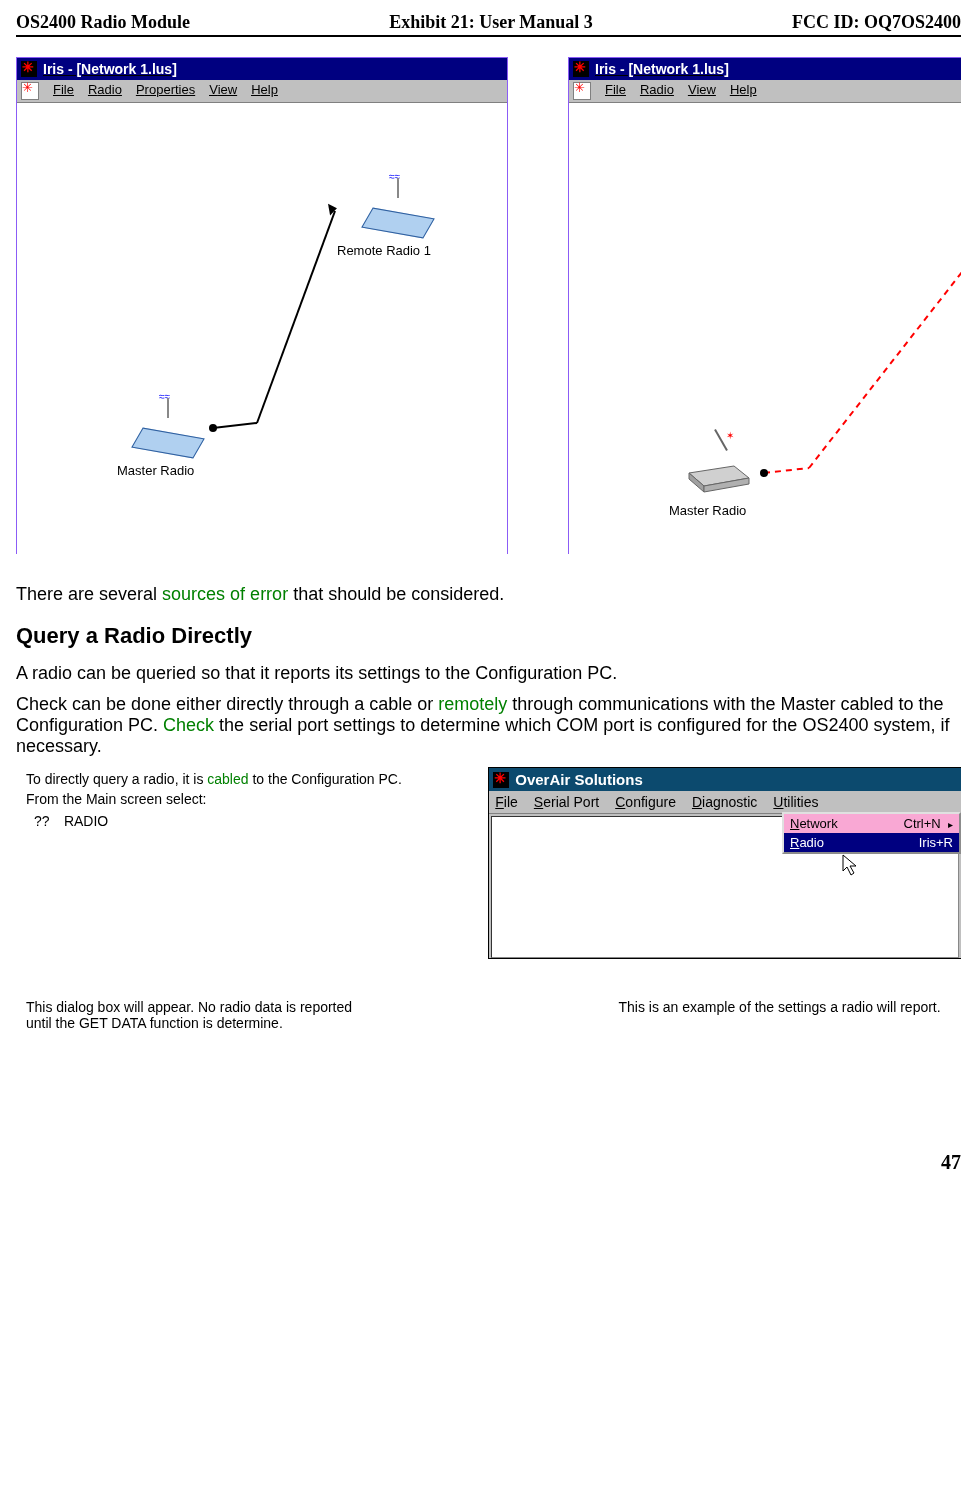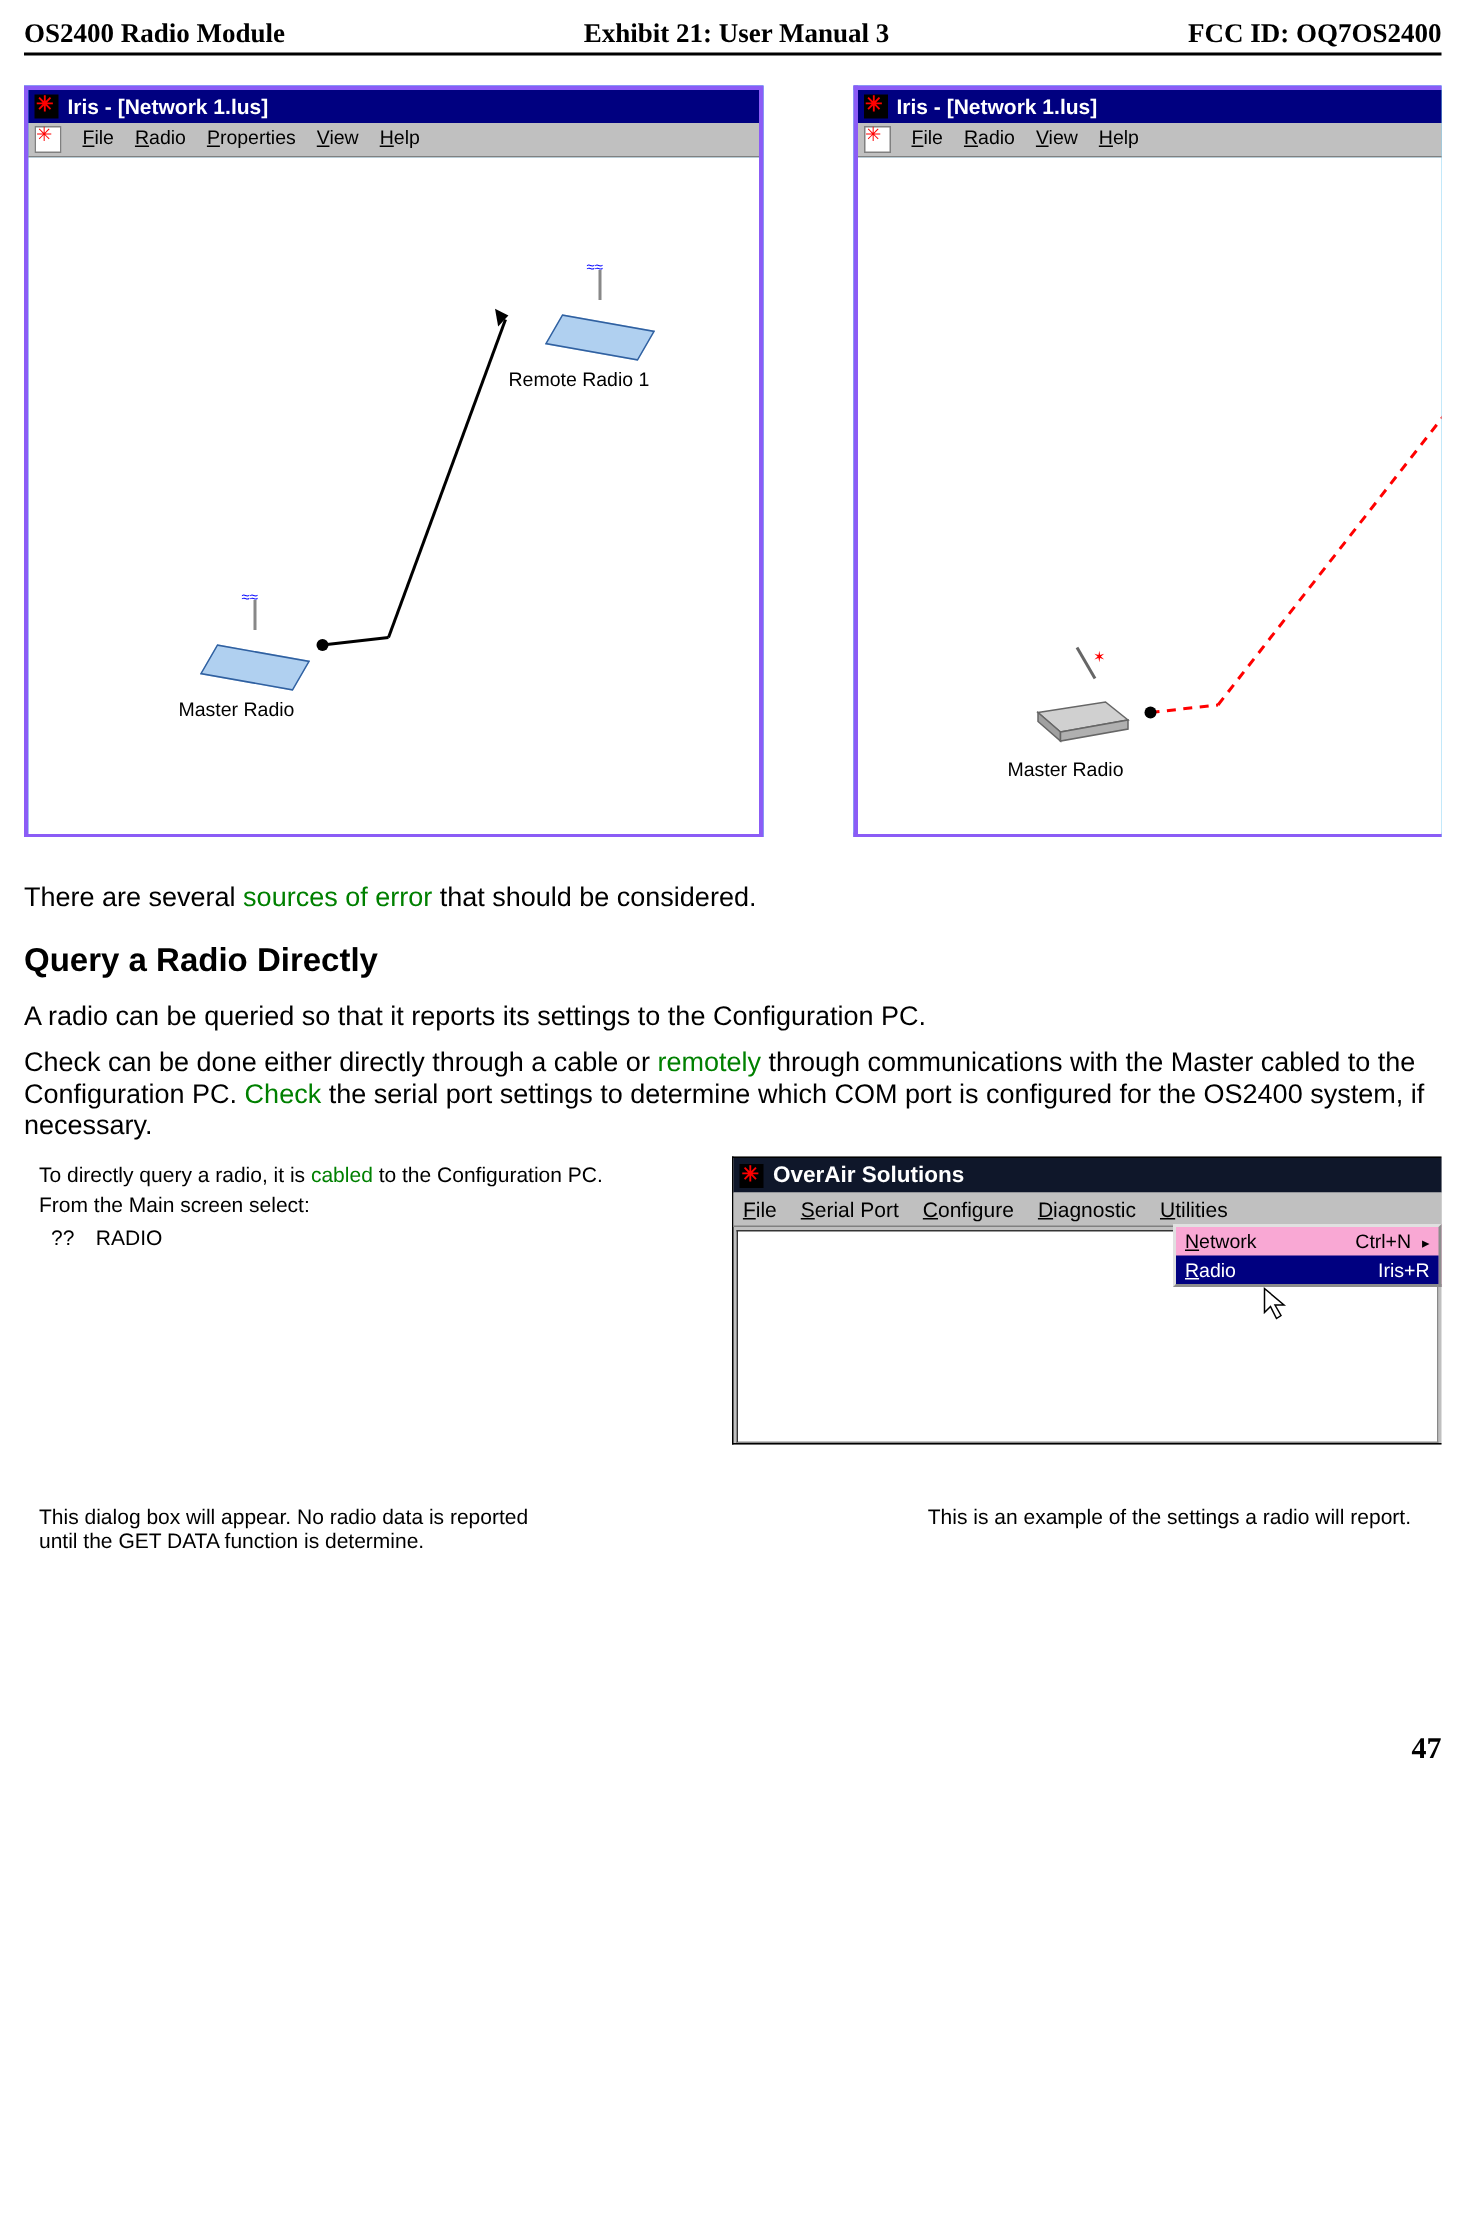--- a/index.html
+++ b/index.html
@@ -19,23 +19,24 @@
     border-bottom: 2px solid #000;
     padding-bottom: 2px;
     margin-bottom: 20px;
   }
   .screenshot-row {
     display: flex;
     gap: 60px;
     margin-bottom: 30px;
   }
   .screenshot {
-    border: 3px solid #8b5cf6;
-    background: #0ea5e9;
-    position: relative;
+    border: 1px solid #8b5cf6;
+    background: #a16207;
+    position: relative;
+    text-decoration: underline;
   }
   .s1 { width: 500px; height: 495px; }
   .s2 { width: 400px; height: 495px; border-right: none; }
   .titlebar {
     background: #000080;
     color: #fff;
     font-weight: bold;
     font-size: 14px;
     padding: 3px 4px;
     display: flex;
@@ -146,21 +147,21 @@
   .bullet-mark { display: inline-block; width: 26px; }
   .diag-screenshot {
     width: 480px; height: 190px;
     border: 1px solid #000;
     border-right: none;
     background: #c0c0c0;
     position: relative;
     font-family: "MS Sans Serif", Arial, sans-serif;
   }
   .diag-title {
-    background: #0f172a; color: #fff; font-weight: bold;
+    background: #0c4a6e; color: #fff; font-weight: bold;
     padding: 3px 4px; font-size: 15px;
     display: flex; align-items: center; gap: 6px;
   }
   .diag-menubar {
     background: #c0c0c0;
     padding: 3px 6px;
     font-size: 14px;
     display: flex;
     border-bottom: 1px solid #808080;
   }

